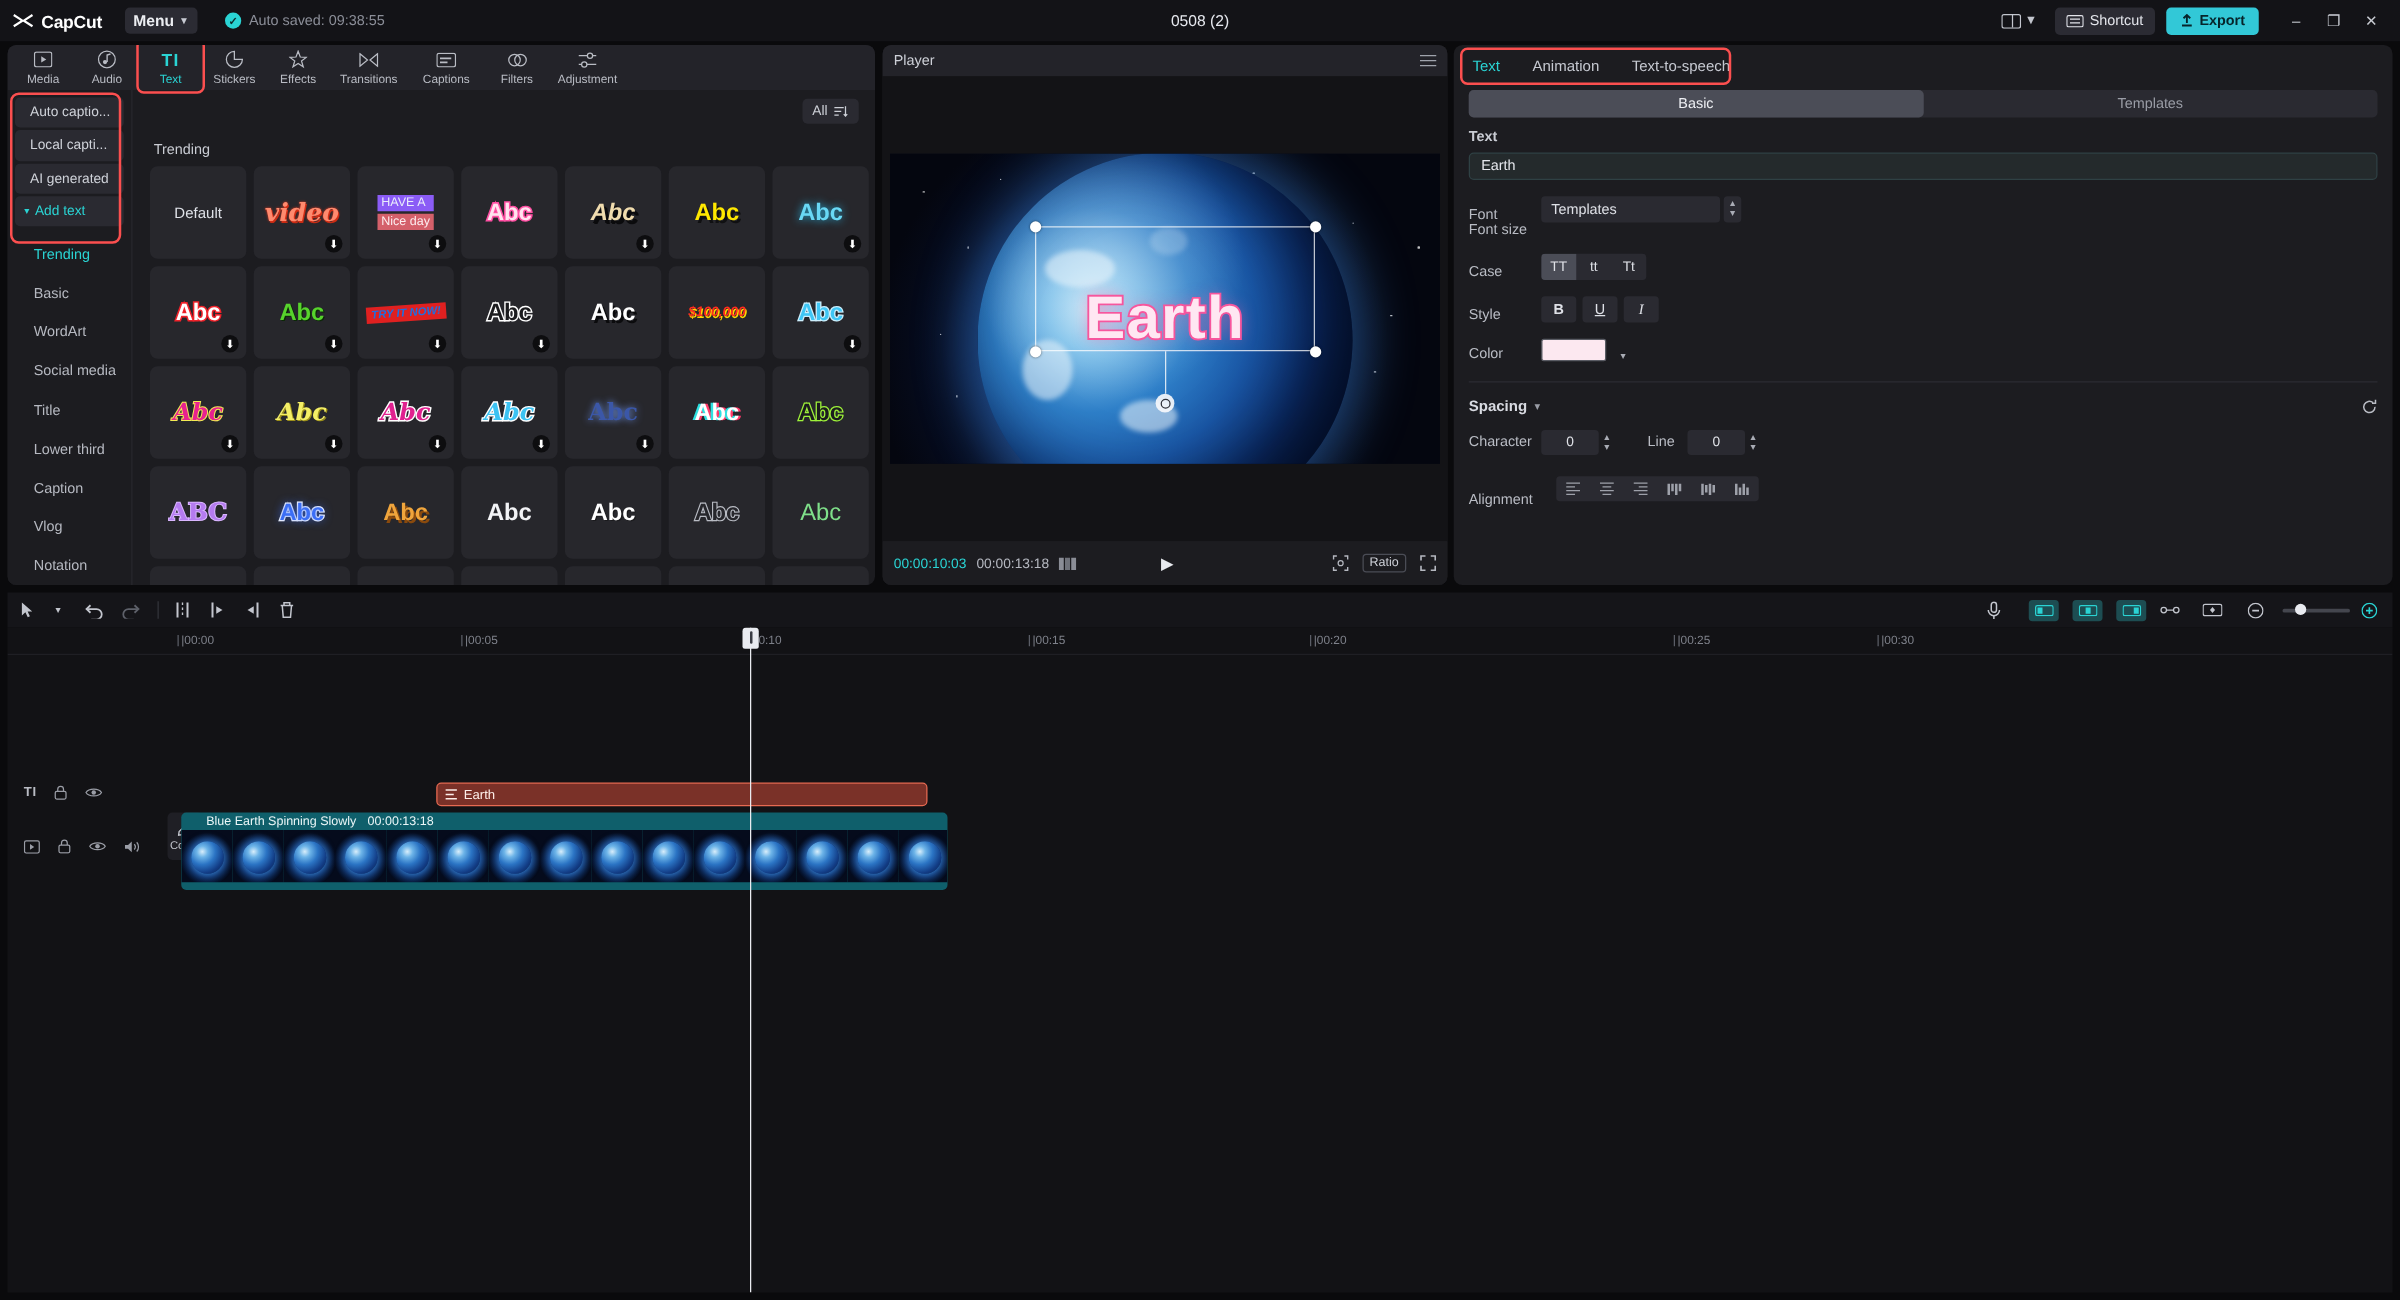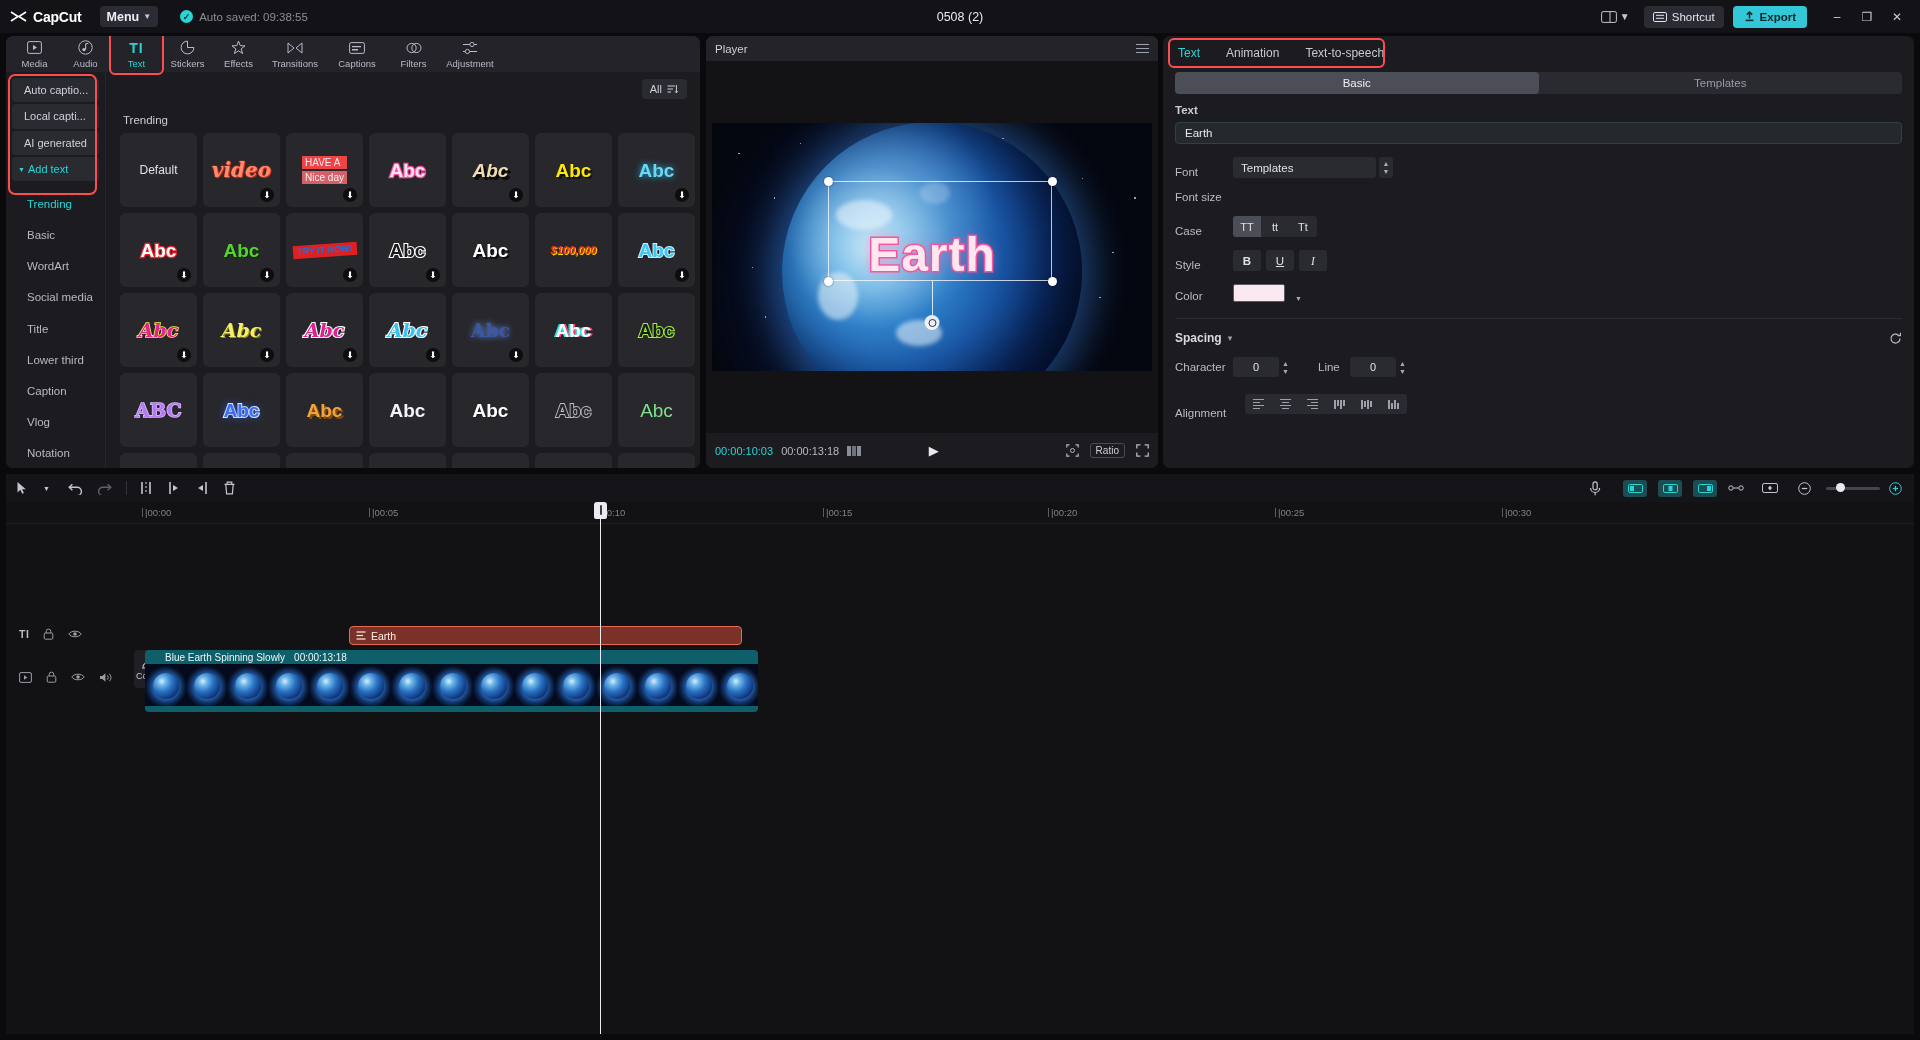--- a/index.html
+++ b/index.html
@@ -535,21 +535,21 @@
 
           <div class="tpl-cell">
             <span class="tpl-art" style="font-size:12px;font-weight:normal;color:#dfe2e8;">Default</span>
           </div>
           <div class="tpl-cell">
             <span class="tpl-art" style="font-family:'DejaVu Serif',serif;font-style:italic;font-size:20px;color:#ff8a6e;text-shadow:0 0 2px #ff3b1f,1px 1px 0 #c32b14;">video</span>
             <span class="dl">⬇</span>
           </div>
           <div class="tpl-cell">
             <span style="display:flex;flex-direction:column;gap:2px;">
-              <span style="background:#ef4444;color:#e9ecfb;font-size:10px;padding:1px 3px;">HAVE A</span>
+              <span style="background:#8b5cf6;color:#e9ecfb;font-size:10px;padding:1px 3px;">HAVE A</span>
               <span style="background:#d4606a;color:#fdeef0;font-size:10px;padding:1px 3px;">Nice day</span>
             </span>
             <span class="dl">⬇</span>
           </div>
           <div class="tpl-cell">
             <span class="tpl-art" style="color:#ffe3ef;-webkit-text-stroke:2.5px #ff4fa3;paint-order:stroke fill;">Abc</span>
           </div>
           <div class="tpl-cell">
             <span class="tpl-art" style="font-style:italic;color:#f0dcae;text-shadow:2px 2px 0 #0b0b0d,3px 3px 0 #0b0b0d;">Abc</span>
             <span class="dl">⬇</span>
@@ -754,21 +754,21 @@
         <span class="row-label">Font</span>
         <div class="font-select">
           <span>Templates</span>
         </div>
         <div class="spin">
             <span>▲</span>
             <span>▼</span>
           </div>
       </div>
 
-      <div style="margin-top:13px;">
+      <div style="">
         <div class="rp-label" style="font-weight:normal;color:#b9bcc4;margin-bottom:2px;">Font size</div>
       </div>
 
       <div class="row">
         <span class="row-label">Case</span>
         <div class="case-group">
           <div class="on">TT</div>
           <div>tt</div>
           <div>Tt</div>
         </div>
@@ -974,21 +974,21 @@
     </span>
   </div>
 
   <div class="timeline">
     <div class="ruler">
       <span class="tick" style="left:139px">|00:00</span>
       <span class="tick" style="left:366px">|00:05</span>
       <span class="tick" style="left:593px">|00:10</span>
       <span class="tick" style="left:820px">|00:15</span>
       <span class="tick" style="left:1045px">|00:20</span>
-      <span class="tick" style="left:1272px">|00:25</span>
+      <span class="tick" style="left:1336px">|00:25</span>
       <span class="tick" style="left:1499px">|00:30</span>
     </div>
 
     <div class="tracks-gutter">
       <div class="gutter-row" style="position:absolute;top:104px;">
         <span style="font-size:10.5px;font-weight:bold;color:#b9bcc4;letter-spacing:0.5px;">TI</span>
         <span>
           <svg width="11" height="12" viewBox="0 0 11 12">
               <rect x="1.2" y="5" width="8.6" height="6.2" rx="1.2" stroke="#9a9da6" fill="none"></rect>
               <path d="M3.2 5 V3.4 a2.3 2.3 0 0 1 4.6 0 V5" stroke="#9a9da6" fill="none"></path>

